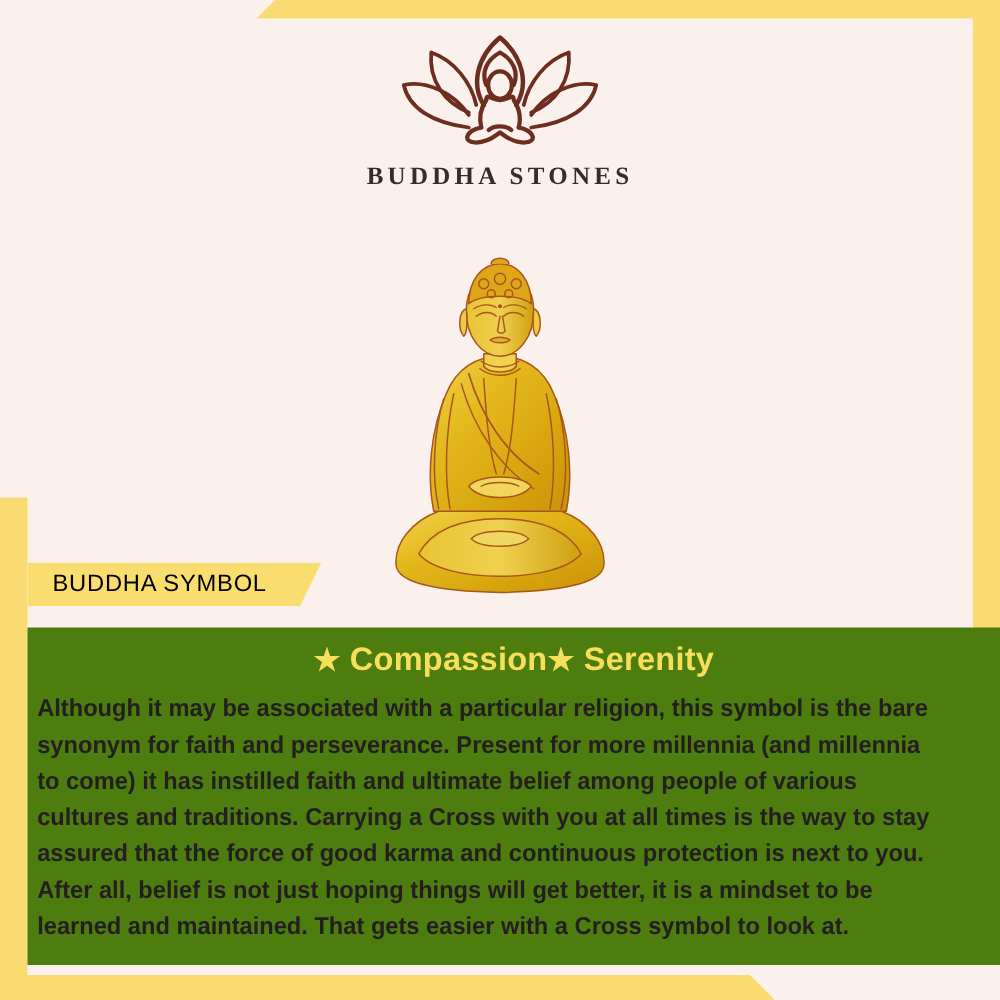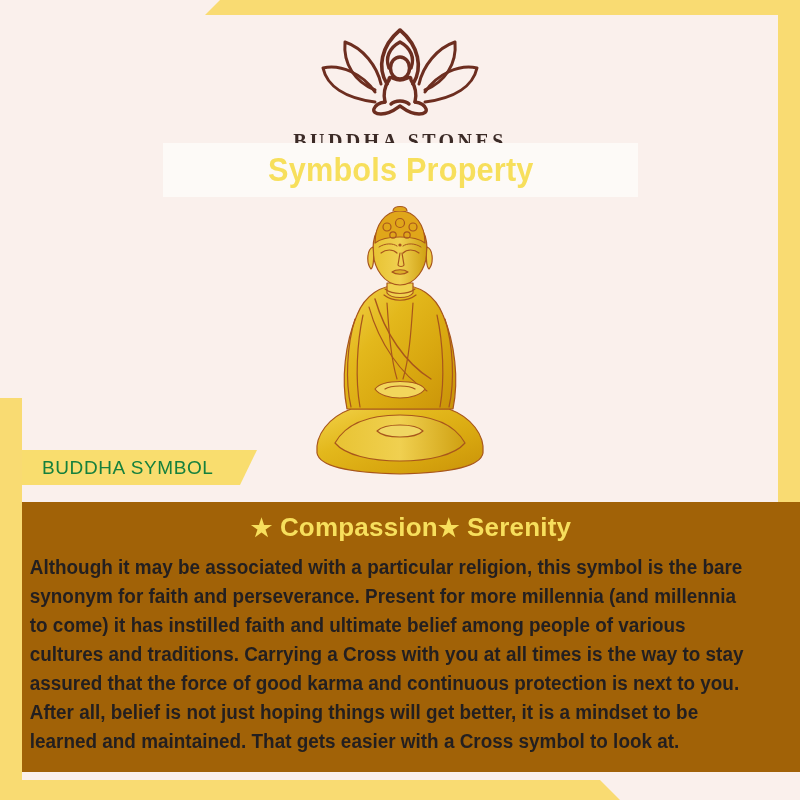--- a/index.html
+++ b/index.html
@@ -123,32 +123,32 @@
     width: 235px;
     height: 35px;
     background: #f9dd6e;
     clip-path: polygon(0 0, 235px 0, 218px 35px, 0 35px);
     display: flex;
     align-items: center;
   }
   .symbol-ribbon-label {
     padding-left: 20px;
     font-size: 19px;
-    color: #15803d;
+    color: #000000;
     letter-spacing: 0.6px;
   }
 
   
   .content-panel {
     position: absolute;
     left: 22px;
     top: 502px;
     width: 778px;
     height: 270px;
-    background: #a16207;
+    background: #4d7c0f;
   }
 
   .subhead {
     margin: 0;
     padding-top: 10px;
     text-align: center;
     font-family: "Liberation Sans Narrow", "Liberation Sans", sans-serif;
     font-size: 26px;
     font-weight: 700;
     color: #f7df5c;
@@ -202,23 +202,20 @@
         <path d="M70 78 C68 70, 70 62, 74 56"></path>
 
         <path d="M70 78 C58 80, 54 90, 66 90 C76 90, 82 84, 85 82 C88 84, 94 90, 104 90 C116 90, 112 80, 100 78"></path>
 
         <path d="M76 80 C80 76, 90 76, 94 80"></path>
       </g>
     </svg>
     <span class="logo-word">BUDDHA STONES</span>
   </div>
 
-  <div class="title-band">
-    <span class="title-text">Symbols Property</span>
-  </div>
 
   <div class="buddha-wrap">
     <svg class="buddha-svg" viewBox="0 0 190 290">
       <defs>
         <linearGradient id="goldGrad" x1="0" y1="0" x2="1" y2="1">
           <stop offset="0%" stop-color="#f2d24a"></stop>
           <stop offset="35%" stop-color="#e3b81c"></stop>
           <stop offset="65%" stop-color="#d9a810"></stop>
           <stop offset="100%" stop-color="#c99208"></stop>
         </linearGradient>

